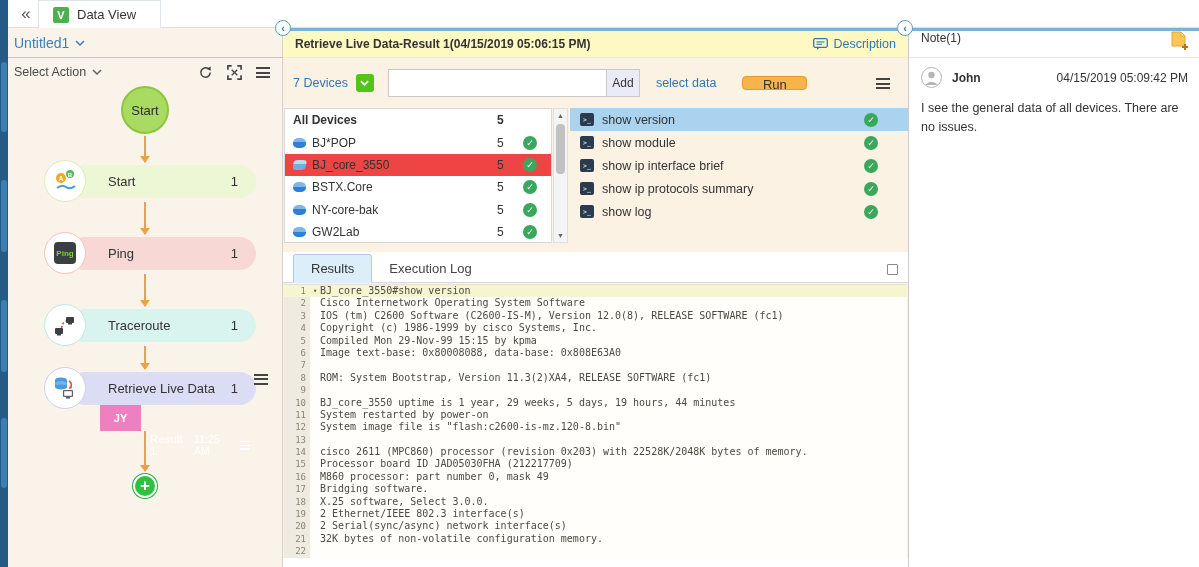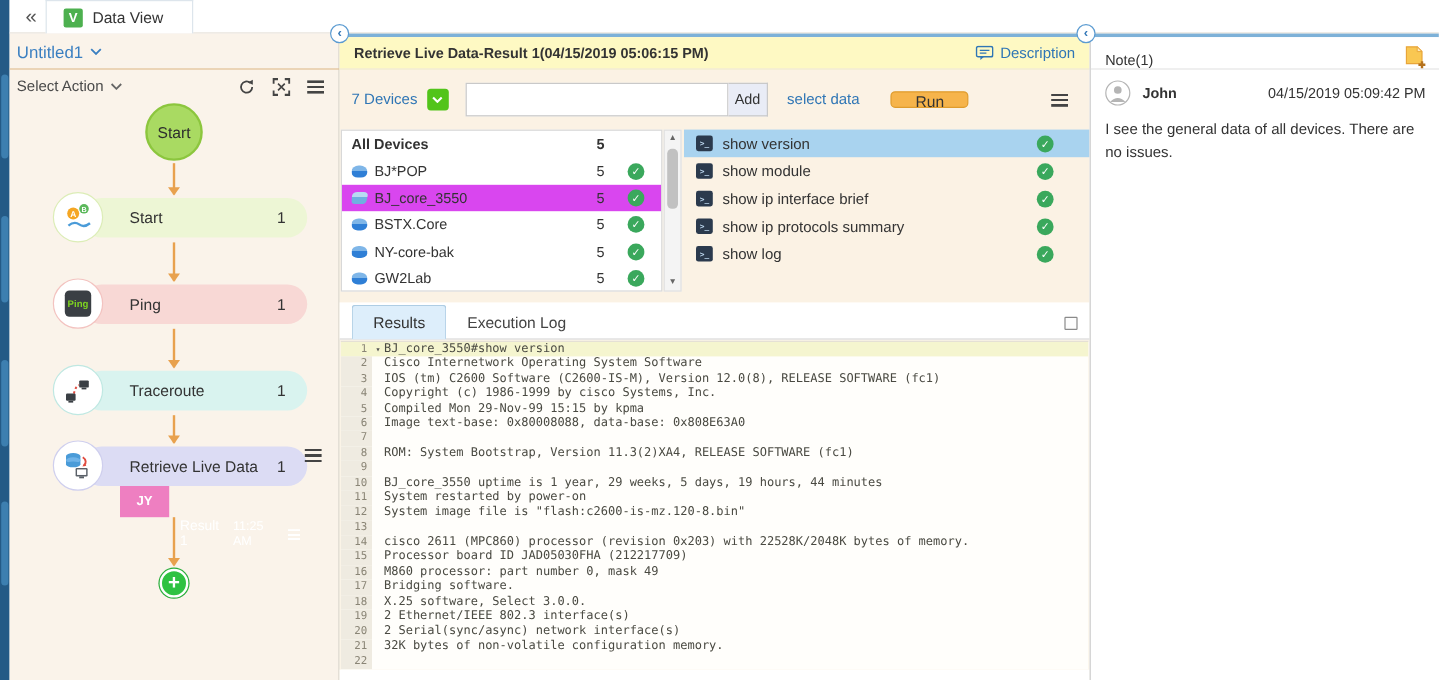--- a/index.html
+++ b/index.html
@@ -88,21 +88,21 @@
     font-size:12px; color:#333; cursor:pointer; font-family:"Liberation Sans",sans-serif; }
   .select-data { margin-left:16px; color:#2f76b5; font-size:12.5px; cursor:pointer; }
   .run-btn { margin-left:26px; width:65px; height:14px; background:#f6b44b; border:1px solid #df9c2d;
     border-radius:4px; font-size:13px; color:#333; cursor:pointer; font-family:"Liberation Sans",sans-serif; }
   .mp-burger { margin-left:auto; margin-right:8px; }
 
   .device-list { position:absolute; left:1px; top:77px; width:268px; height:135px; background:#fff;
     border:1px solid #d8d8d8; overflow:hidden; }
   .dev-row { display:flex; align-items:center; height:22.4px; padding:0 0 0 8px; font-size:12px; cursor:pointer; }
   .dev-row.header { font-weight:bold; cursor:default; }
-  .dev-row.selected { background:#d946ef; }
+  .dev-row.selected { background:#ef4444; }
   .dev-name { flex:1; display:flex; align-items:center; gap:6px; white-space:nowrap; overflow:hidden; }
   .dev-count { width:26px; }
   .dev-check { width:28px; }
   .dev-icon { width:13px; height:10px; border-radius:45% 45% 40% 40%;
     background:linear-gradient(#7fb6e8 0 45%, #2f7fd6 45% 100%); flex:0 0 auto; }
   .dev-icon.flat { background:linear-gradient(#b8dcf2 0 45%, #6fb0e0 45% 100%); transform:skewX(-12deg); border-radius:30%; }
   .check { width:14px; height:14px; border-radius:50%; background:#3aa85c; color:#fff; font-size:9px;
     display:flex; align-items:center; justify-content:center; }
 
   .dev-scroll { position:absolute; left:270px; top:77px; width:15px; height:135px; background:#f4f4f4;
@@ -134,21 +134,21 @@
   .code-row .ln { width:26px; background:#efebe1; color:#8a8576; text-align:right; padding-right:4px; font-size:9px; flex:0 0 auto; }
   .code-row .caret { width:10px; color:#555; font-size:7px; text-align:center; flex:0 0 auto; }
   .code-row .txt { color:#4a4a42; }
   .code-row.hl { background:#f5f5cf; }
   .code-row.hl .ln { background:#f5f5cf; }
   .code-footer { position:absolute; left:0; top:527px; width:625px; height:9px; background:#fff; }
 
   
   .note-panel { left:908px; top:31px; width:291px; height:536px; background:#fff; border-left:1px solid #ccc; }
   .note-head { position:absolute; left:0; top:0; width:291px; height:27px; border-bottom:1px solid #e5e5e5;
-    display:flex; align-items:flex-end; padding:0 12px; font-size:12px; color:#333; }
+    display:flex; align-items:flex-start; padding:0 12px; font-size:12px; color:#333; }
   .addnote-icon { margin-left:auto; cursor:pointer; }
   .note-meta { position:absolute; left:12px; top:36px; width:267px; display:flex; align-items:center; gap:10px; }
   .avatar { width:21px; height:21px; border-radius:50%; border:1px solid #b5b5b5; display:flex;
     align-items:center; justify-content:center; overflow:hidden; }
   .note-author { font-size:12px; font-weight:bold; }
   .note-time { margin-left:auto; font-size:12px; color:#333; }
   .note-body { position:absolute; left:12px; top:68px; width:270px; font-size:12.5px; line-height:1.55; color:#333; }
 
   svg { display:block; }
 </style>

